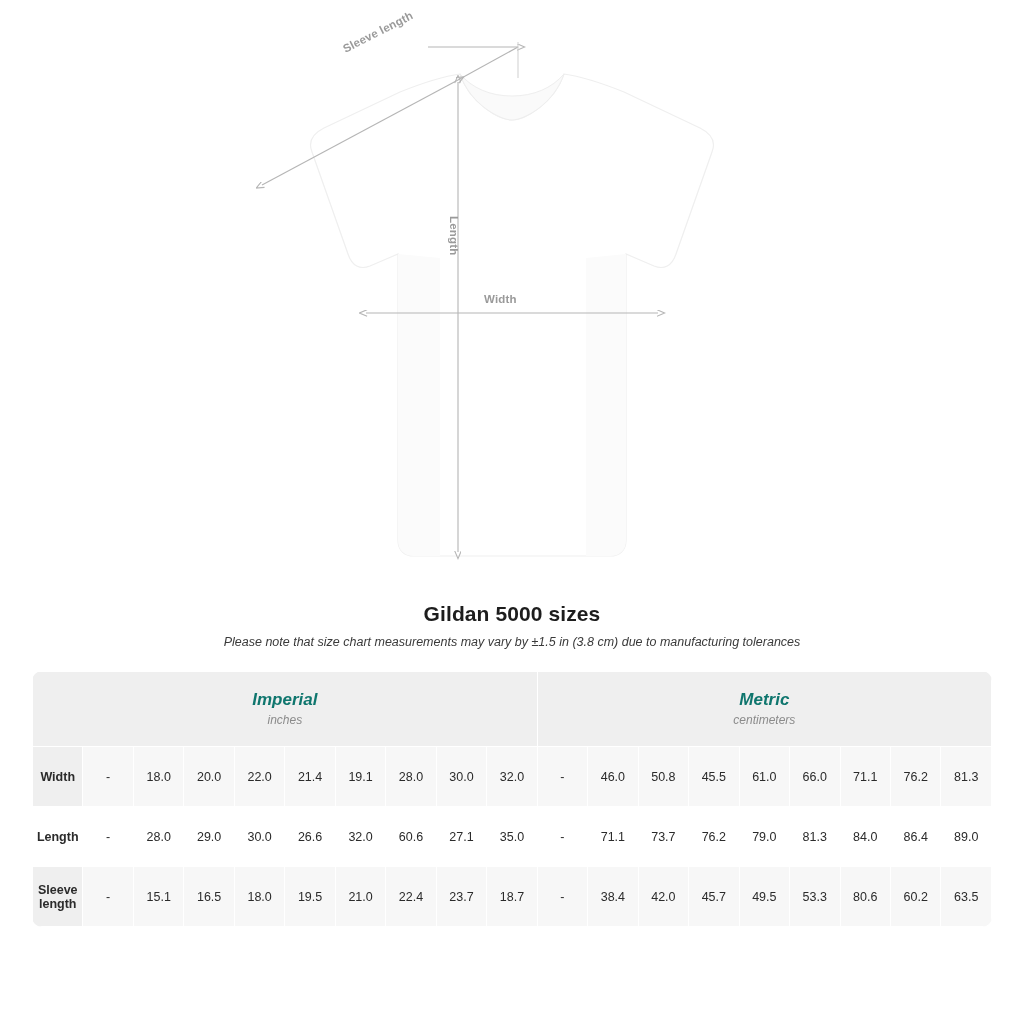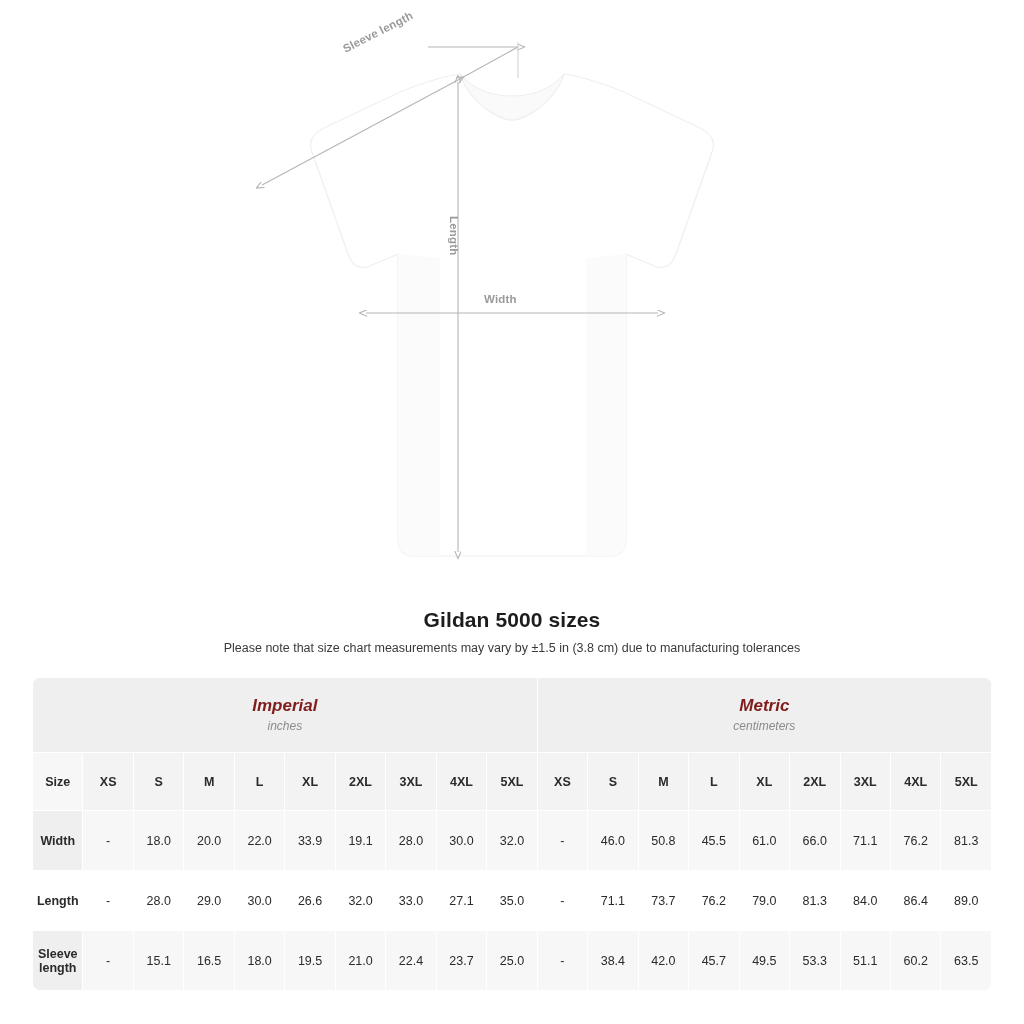--- a/index.html
+++ b/index.html
@@ -60,31 +60,32 @@
     transform-origin: left top;
   }
   .dim-width {
     left: 484px;
     top: 293px;
   }
 
   
   .heading {
     text-align: center;
-    margin-top: 28px;
+    margin-top: 22px;
   }
   .title {
     font-size: 21px;
     font-weight: bold;
     color: #1d1d1d;
     letter-spacing: 0.1px;
   }
   .subtitle {
     margin-top: 9px;
     font-size: 12.5px;
+    font-style: italic;
     color: #3a3a3a;
   }
 
   
   .table-wrap {
     margin: 22px auto 0 auto;
     width: 960px;
     border-radius: 10px;
     overflow: hidden;
   }
@@ -103,21 +104,21 @@
     padding: 0;
   }
   .unitrow td {
     height: 74px;
     background: #efefef;
   }
   .unit-name {
     font-size: 17px;
     font-style: italic;
     font-weight: bold;
-    color: #7f1d1d;
+    color: #0f766e;
     line-height: 1.25;
   }
   .unit-sub {
     font-size: 12px;
     font-style: italic;
     color: #8b8b8b;
     line-height: 1.5;
   }
   .headrow td {
     height: 57px;
@@ -230,49 +231,28 @@
           <td colspan="10">
             <div class="unit-name">Imperial</div>
             <div class="unit-sub">inches</div>
           </td>
           <td colspan="9">
             <div class="unit-name">Metric</div>
             <div class="unit-sub">centimeters</div>
           </td>
         </tr>
 
-        <tr class="headrow">
-          <td class="corner">Size</td>
-          <td>XS</td>
-          <td>S</td>
-          <td>M</td>
-          <td>L</td>
-          <td>XL</td>
-          <td>2XL</td>
-          <td>3XL</td>
-          <td>4XL</td>
-          <td>5XL</td>
-          <td>XS</td>
-          <td>S</td>
-          <td>M</td>
-          <td>L</td>
-          <td>XL</td>
-          <td>2XL</td>
-          <td>3XL</td>
-          <td>4XL</td>
-          <td>5XL</td>
-        </tr>
 
         <tr class="datarow alt">
           <td class="rowlabel">Width</td>
           <td>-</td>
           <td>18.0</td>
           <td>20.0</td>
           <td>22.0</td>
-          <td>33.9</td>
+          <td>21.4</td>
           <td>19.1</td>
           <td>28.0</td>
           <td>30.0</td>
           <td>32.0</td>
           <td>-</td>
           <td>46.0</td>
           <td>50.8</td>
           <td>45.5</td>
           <td>61.0</td>
           <td>66.0</td>
@@ -282,21 +262,21 @@
         </tr>
 
         <tr class="datarow plain">
           <td class="rowlabel">Length</td>
           <td>-</td>
           <td>28.0</td>
           <td>29.0</td>
           <td>30.0</td>
           <td>26.6</td>
           <td>32.0</td>
-          <td>33.0</td>
+          <td>60.6</td>
           <td>27.1</td>
           <td>35.0</td>
           <td>-</td>
           <td>71.1</td>
           <td>73.7</td>
           <td>76.2</td>
           <td>79.0</td>
           <td>81.3</td>
           <td>84.0</td>
           <td>86.4</td>
@@ -306,28 +286,28 @@
         <tr class="datarow alt">
           <td class="rowlabel">Sleeve length</td>
           <td>-</td>
           <td>15.1</td>
           <td>16.5</td>
           <td>18.0</td>
           <td>19.5</td>
           <td>21.0</td>
           <td>22.4</td>
           <td>23.7</td>
-          <td>25.0</td>
+          <td>18.7</td>
           <td>-</td>
           <td>38.4</td>
           <td>42.0</td>
           <td>45.7</td>
           <td>49.5</td>
           <td>53.3</td>
-          <td>51.1</td>
+          <td>80.6</td>
           <td>60.2</td>
           <td>63.5</td>
         </tr>
       </tbody>
     </table>
   </div>
 
 </div>
 
 </body></html>

